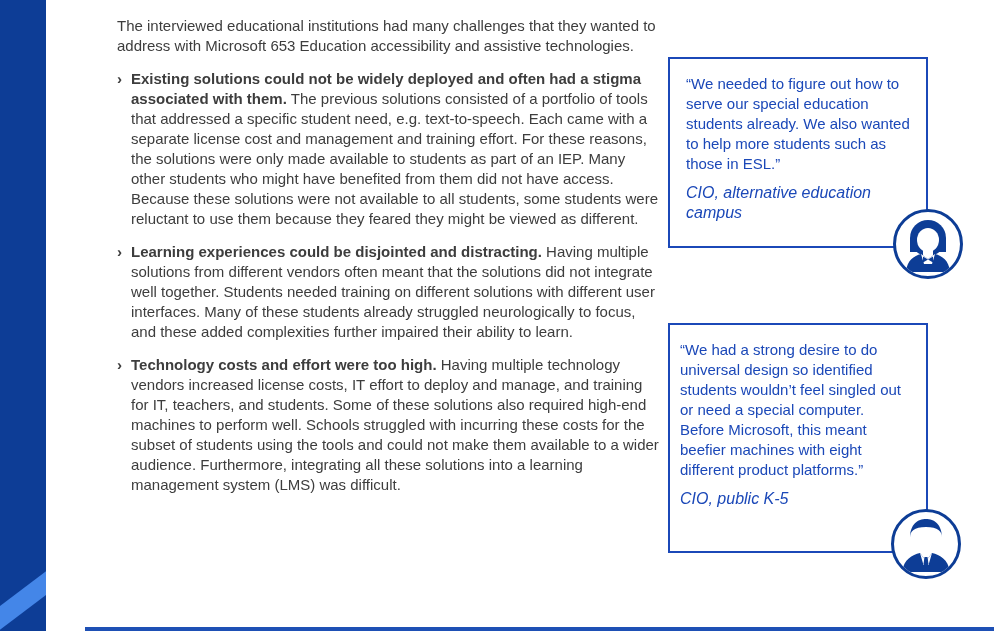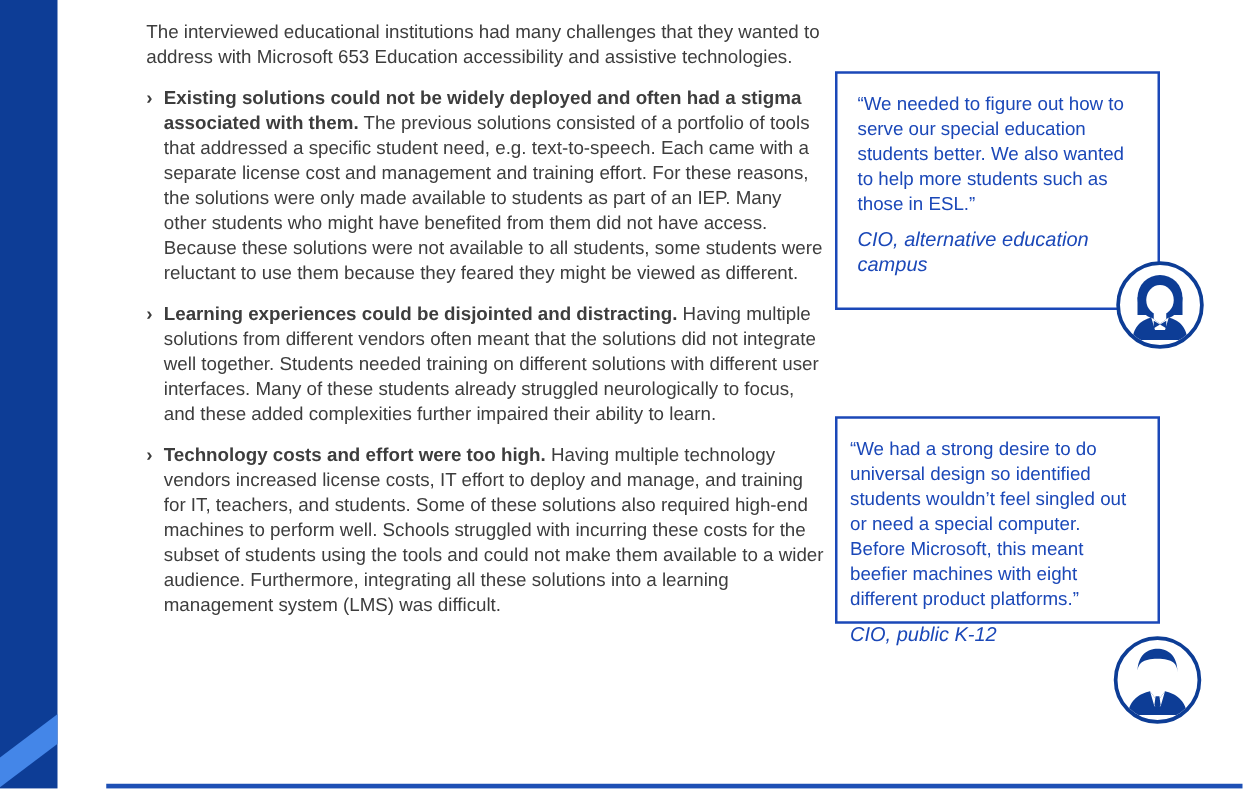--- a/index.html
+++ b/index.html
@@ -19,21 +19,21 @@
   .bullet{display:flex;margin:0 0 13px 0;font-size:15px;line-height:20px;}
   .bullet .marker{flex:0 0 14px;font-weight:700;color:#3d3d3d;}
   .bullet .btext{flex:1;}
   .bullet .lead{font-weight:700;}
   
   .quote-box{
     position:absolute;left:668px;width:260px;box-sizing:border-box;
     border:2px solid #1b48b8;background:#ffffff;padding:15px 16px 0 16px;
   }
   .quote-box.q1{top:57px;height:191px;}
-  .quote-box.q2{top:333px;height:166px;padding-left:10px;}
+  .quote-box.q2{top:323px;height:230px;padding-left:10px;}
   .quote-text{margin:0;font-size:15px;line-height:20px;color:#1b48b8;}
   .quote-attr{margin:9px 0 0 0;font-size:16px;line-height:20px;color:#1b48b8;font-style:italic;}
   
   .avatar{
     position:absolute;width:64px;height:64px;border-radius:50%;
     border:3px solid #0d3d96;background:#ffffff;overflow:hidden;z-index:5;
   }
   .avatar.a1{left:893px;top:209px;}
   .avatar.a2{left:891px;top:509px;}
   .avatar svg{display:block;width:64px;height:64px;}
@@ -61,40 +61,40 @@
       <span class="btext"><b class="lead">Learning experiences could be disjointed and distracting.</b> <span>Having multiple solutions from different vendors often meant that the solutions did not integrate well together. Students needed training on different solutions with different user interfaces. Many of these students already struggled neurologically to focus, and these added complexities further impaired their ability to learn.</span></span>
     </div>
 
     <div class="bullet">
       <span class="marker">›</span>
       <span class="btext"><b class="lead">Technology costs and effort were too high.</b> <span>Having multiple technology vendors increased license costs, IT effort to deploy and manage, and training for IT, teachers, and students. Some of these solutions also required high-end machines to perform well. Schools struggled with incurring these costs for the subset of students using the tools and could not make them available to a wider audience. Furthermore, integrating all these solutions into a learning management system (LMS) was difficult.</span></span>
     </div>
   </div>
 
   <div class="quote-box q1">
-    <p class="quote-text">“We needed to figure out how to serve our special education students better. We also wanted to help more students such as those in ESL.”</p>
+    <p class="quote-text">“We needed to figure out how to serve our special education students already. We also wanted to help more students such as those in ESL.”</p>
     <p class="quote-attr">CIO, alternative education campus</p>
   </div>
 
   <div class="avatar a1">
     <svg viewBox="0 0 64 64" xmlns="http://www.w3.org/2000/svg">
       <ellipse cx="32" cy="26" rx="18" ry="18" fill="#0d3d96"></ellipse>
       <rect x="14" y="26" width="36" height="14" fill="#0d3d96"></rect>
       <ellipse cx="32" cy="28" rx="11" ry="12" fill="#ffffff"></ellipse>
       <rect x="27" y="36" width="10" height="9" fill="#ffffff"></rect>
       <path d="M10 60 C11 48 18 44 25 42 L32 47 L39 42 C46 44 53 48 54 60 Z" fill="#0d3d96"></path>
       <path d="M25 42 L32 47 L39 42 L36 52 L28 52 Z" fill="#ffffff"></path>
       <path d="M27 44.5 L32 47.5 L27 50.5 Z" fill="#0d3d96"></path>
       <path d="M37 44.5 L32 47.5 L37 50.5 Z" fill="#0d3d96"></path>
     </svg>
   </div>
 
   <div class="quote-box q2">
     <p class="quote-text">“We had a strong desire to do universal design so identified students wouldn’t feel singled out or need a special computer. Before Microsoft, this meant beefier machines with eight different product platforms.”</p>
-    <p class="quote-attr">CIO, public K-12</p>
+    <p class="quote-attr">CIO, public K-5</p>
   </div>
 
   <div class="avatar a2">
     <svg viewBox="0 0 64 64" xmlns="http://www.w3.org/2000/svg">
       <path d="M16 26 C16 12 24 7 32 7 C40 7 48 12 48 26 C48 19 44 15 32 15 C20 15 16 19 16 26 Z" fill="#0d3d96"></path>
       <path d="M8 60 C10 47 18 43 26 41 L32 49 L38 41 C46 43 54 47 56 60 Z" fill="#0d3d96"></path>
       <path d="M26 41 L32 49 L38 41 L34.5 53 L29.5 53 Z" fill="#ffffff"></path>
       <path d="M30.5 45 L33.5 45 L34.5 52 L32 56 L29.5 52 Z" fill="#0d3d96"></path>
     </svg>
   </div>

